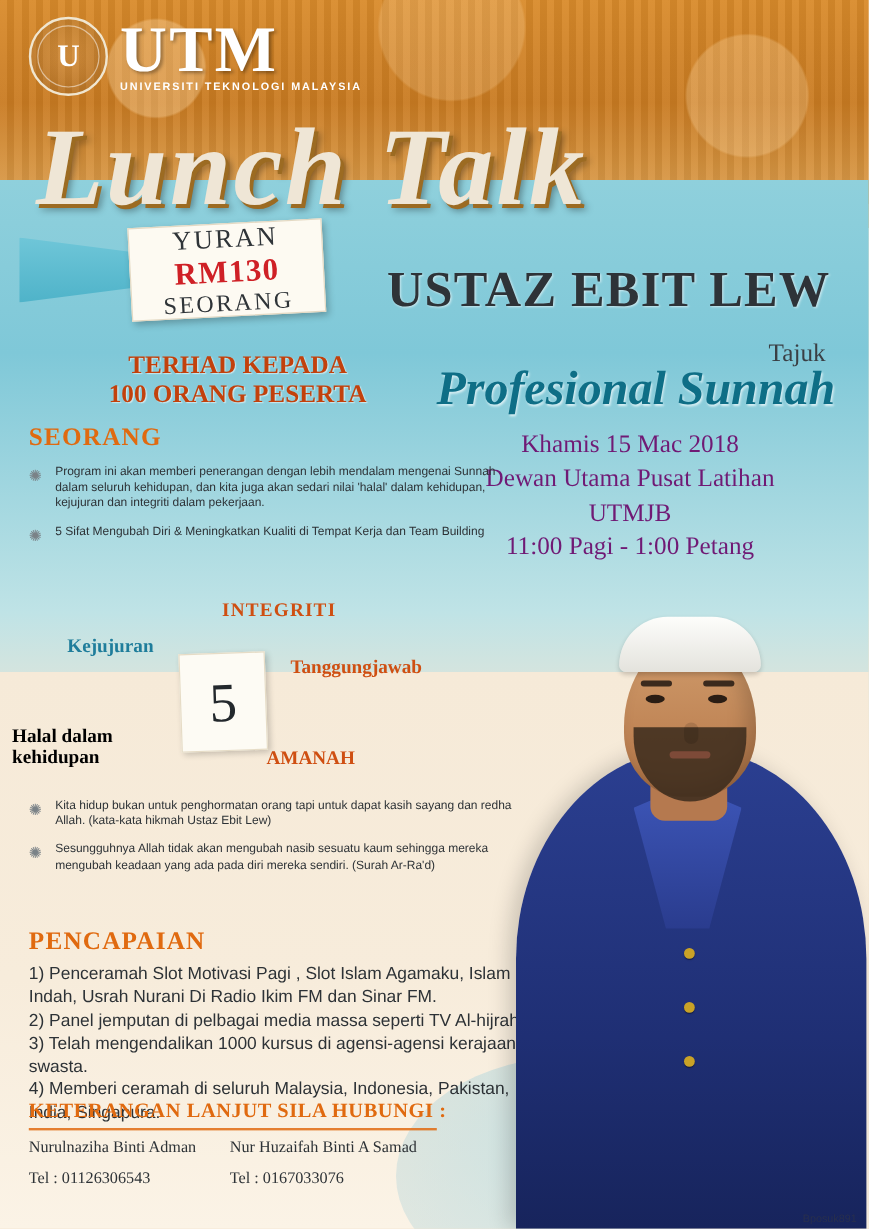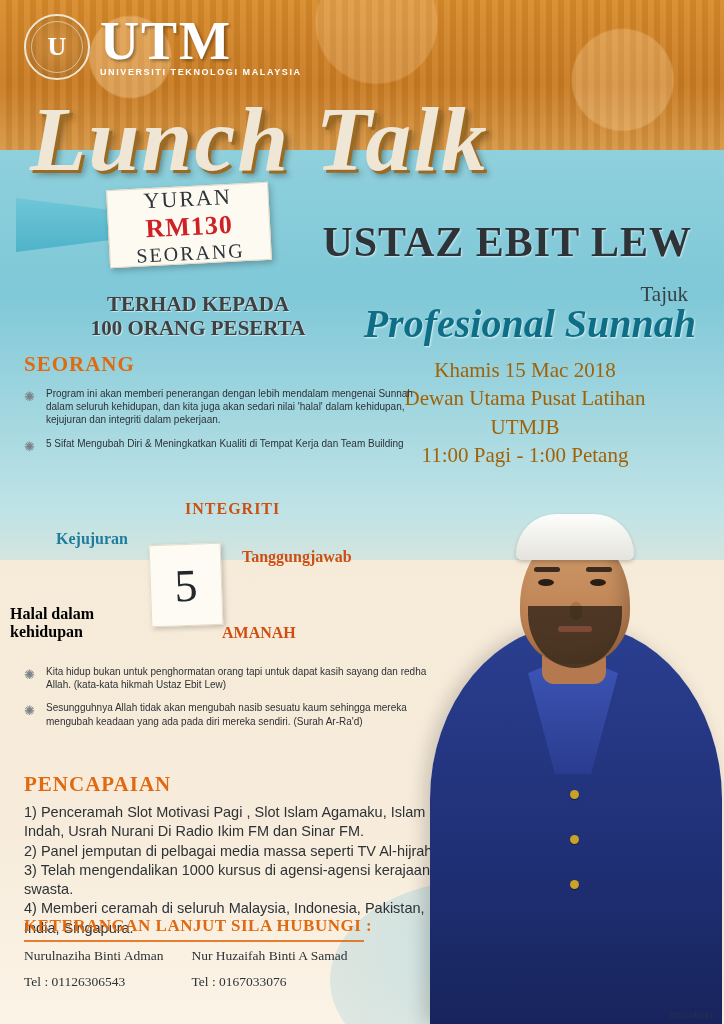--- a/index.html
+++ b/index.html
@@ -122,28 +122,28 @@
     transform:rotate(-3deg);
     box-shadow:2px 3px 6px rgba(0,0,0,.25);
     display:flex;flex-direction:column;align-items:center;justify-content:center;
   }
   .yuran{font-family:"Liberation Serif",serif;font-size:22px;color:#2f3438;letter-spacing:2px;}
   .rm{font-family:"Liberation Serif",serif;font-size:26px;color:#cf2026;font-weight:bold;letter-spacing:1px;}
   .seorang{font-family:"Liberation Serif",serif;font-size:20px;color:#2f3438;letter-spacing:2px;}
   .terhad{
     position:absolute;left:58px;top:292px;width:280px;text-align:center;
     font-family:"Liberation Serif",serif;font-weight:bold;
-    color:#404040;font-size:21px;line-height:1.15;
+    color:#c2410c;font-size:21px;line-height:1.15;
     text-shadow:1px 1px 1px rgba(255,255,255,.6);
   }
 
   
   .details{
     position:absolute;right:34px;top:356px;text-align:center;width:330px;
-    font-family:"Liberation Serif",serif;color:#a16207;font-size:21px;line-height:1.35;
+    font-family:"Liberation Serif",serif;color:#701a75;font-size:21px;line-height:1.35;
   }
 
   
   .sec-head{
     font-family:"Liberation Serif",serif;font-weight:bold;color:#e06a10;font-size:21px;letter-spacing:1px;
   }
   .objektif{position:absolute;left:24px;top:352px;width:390px;}
   .bullet-row{display:flex;gap:8px;margin-top:10px;}
   .bullet{
     flex:0 0 14px;color:#7a8287;font-size:13px;line-height:1.2;margin-top:2px;

